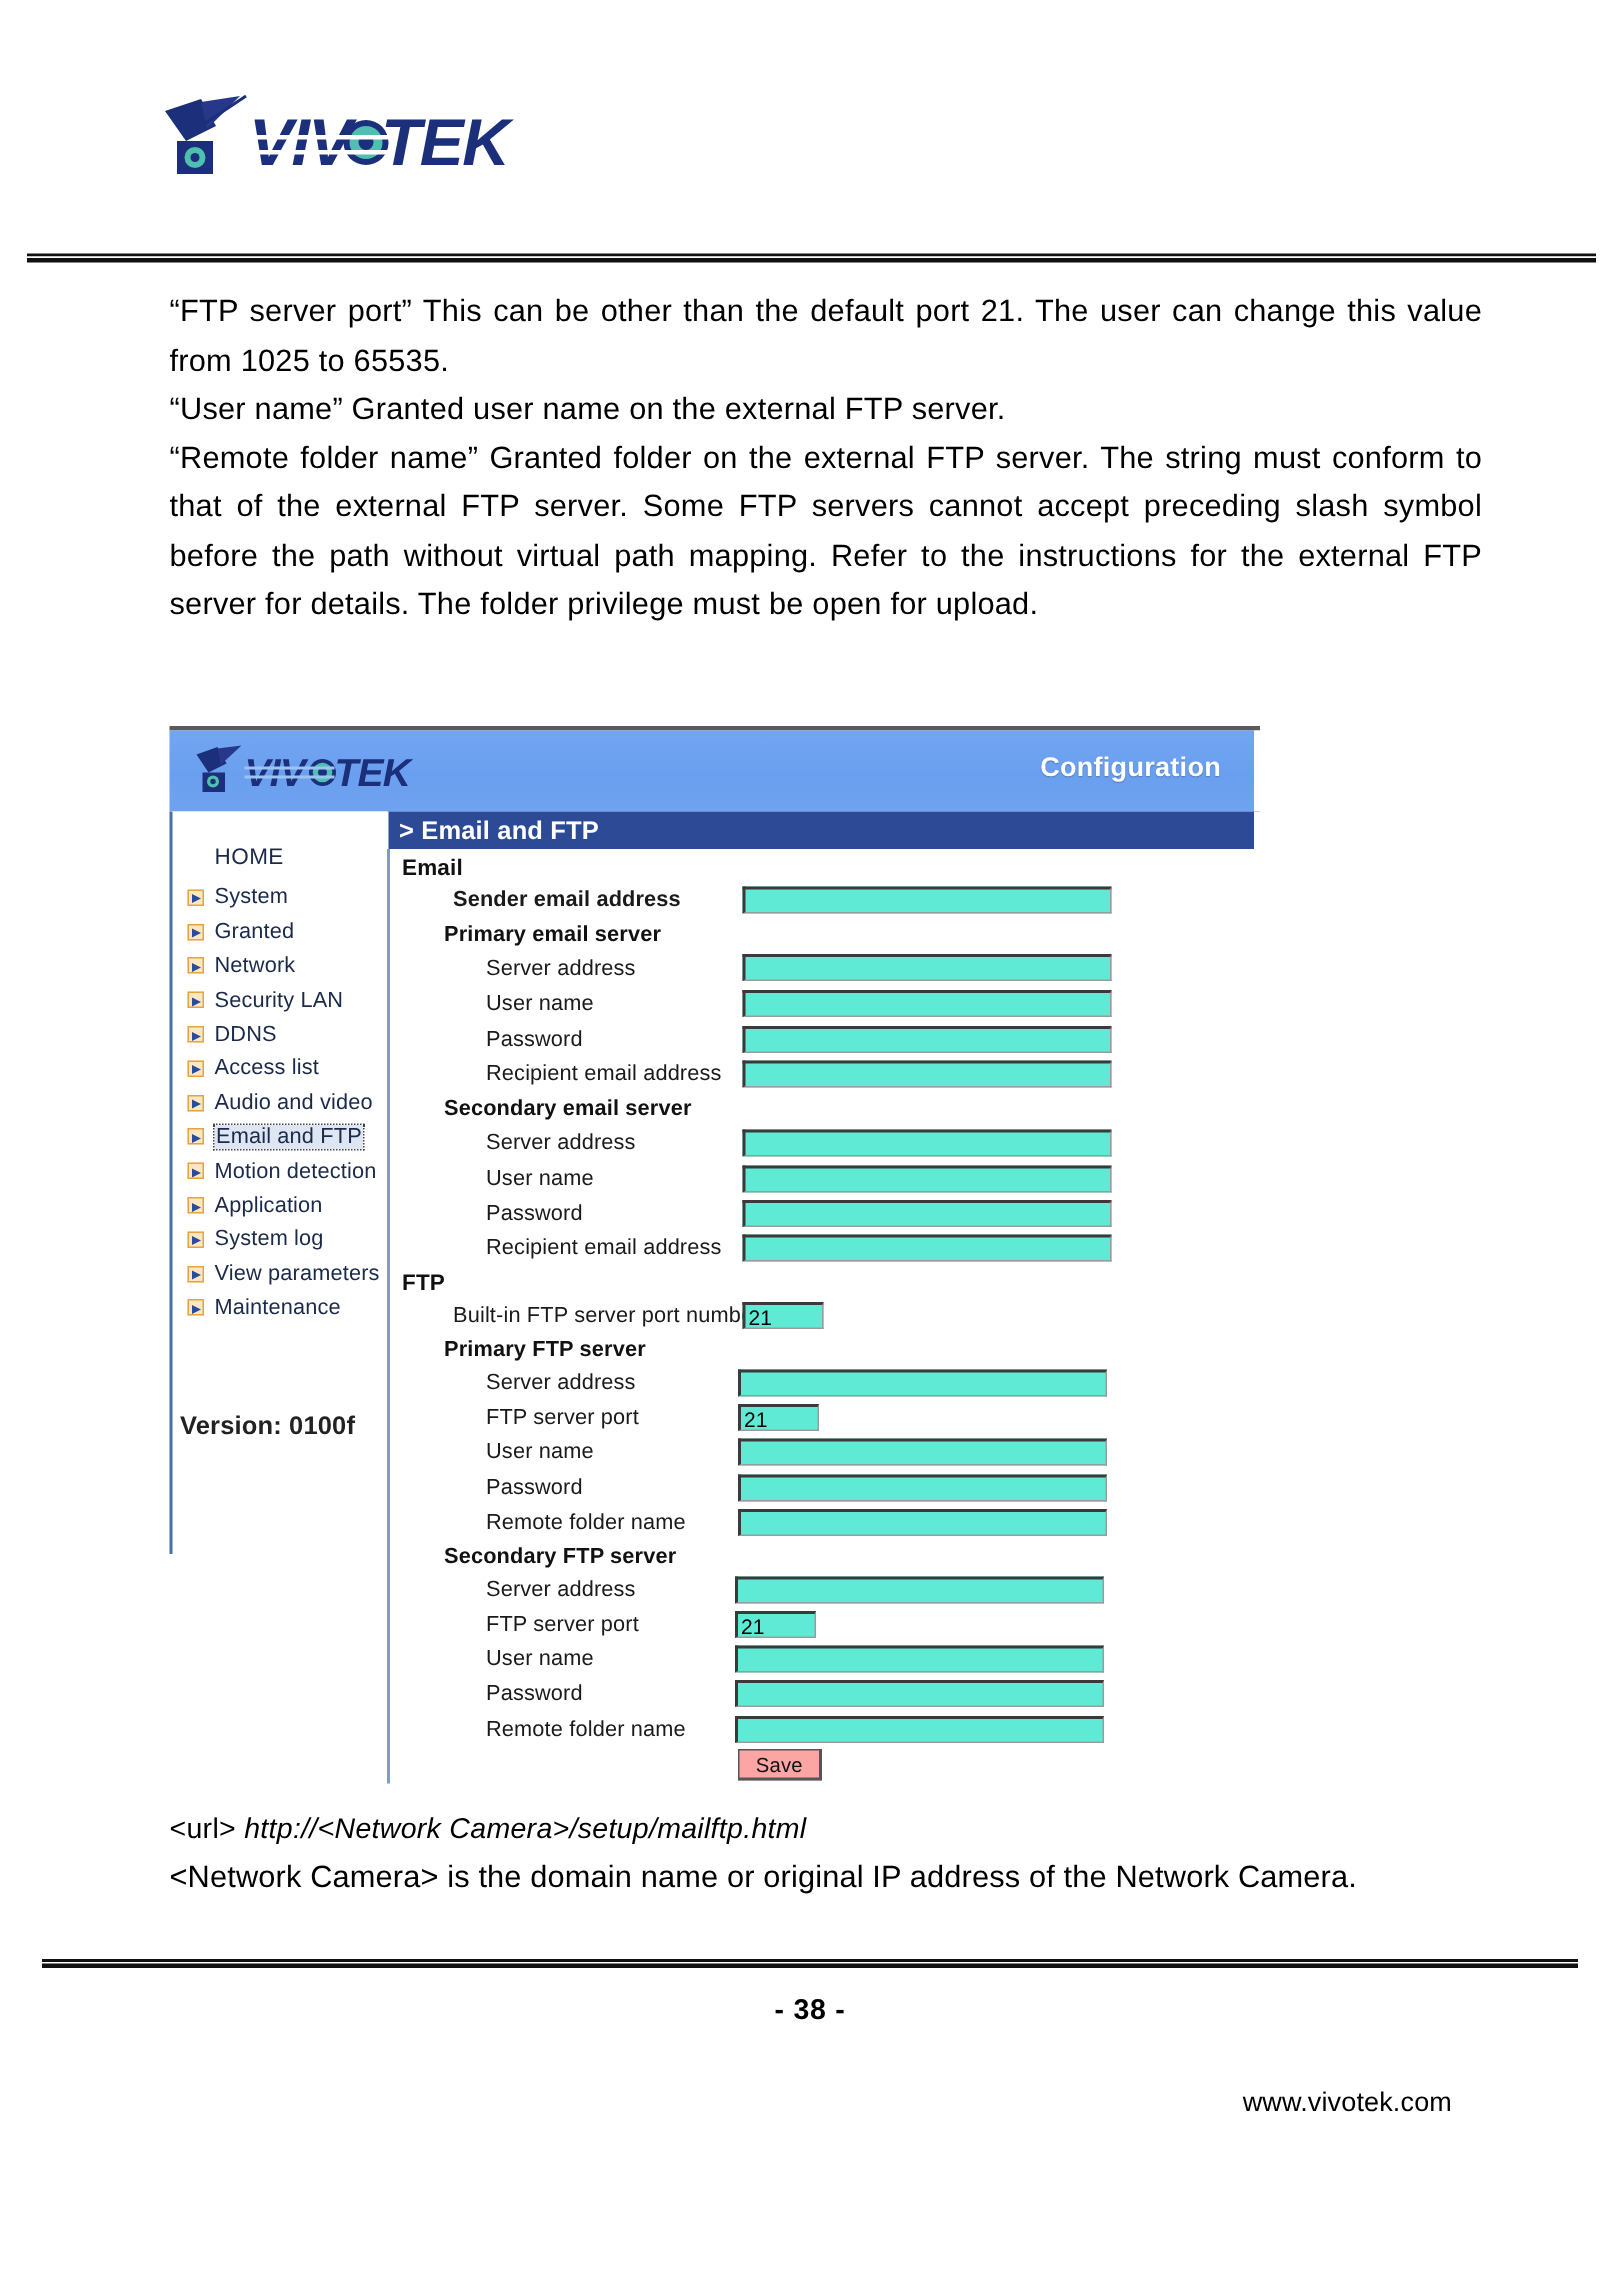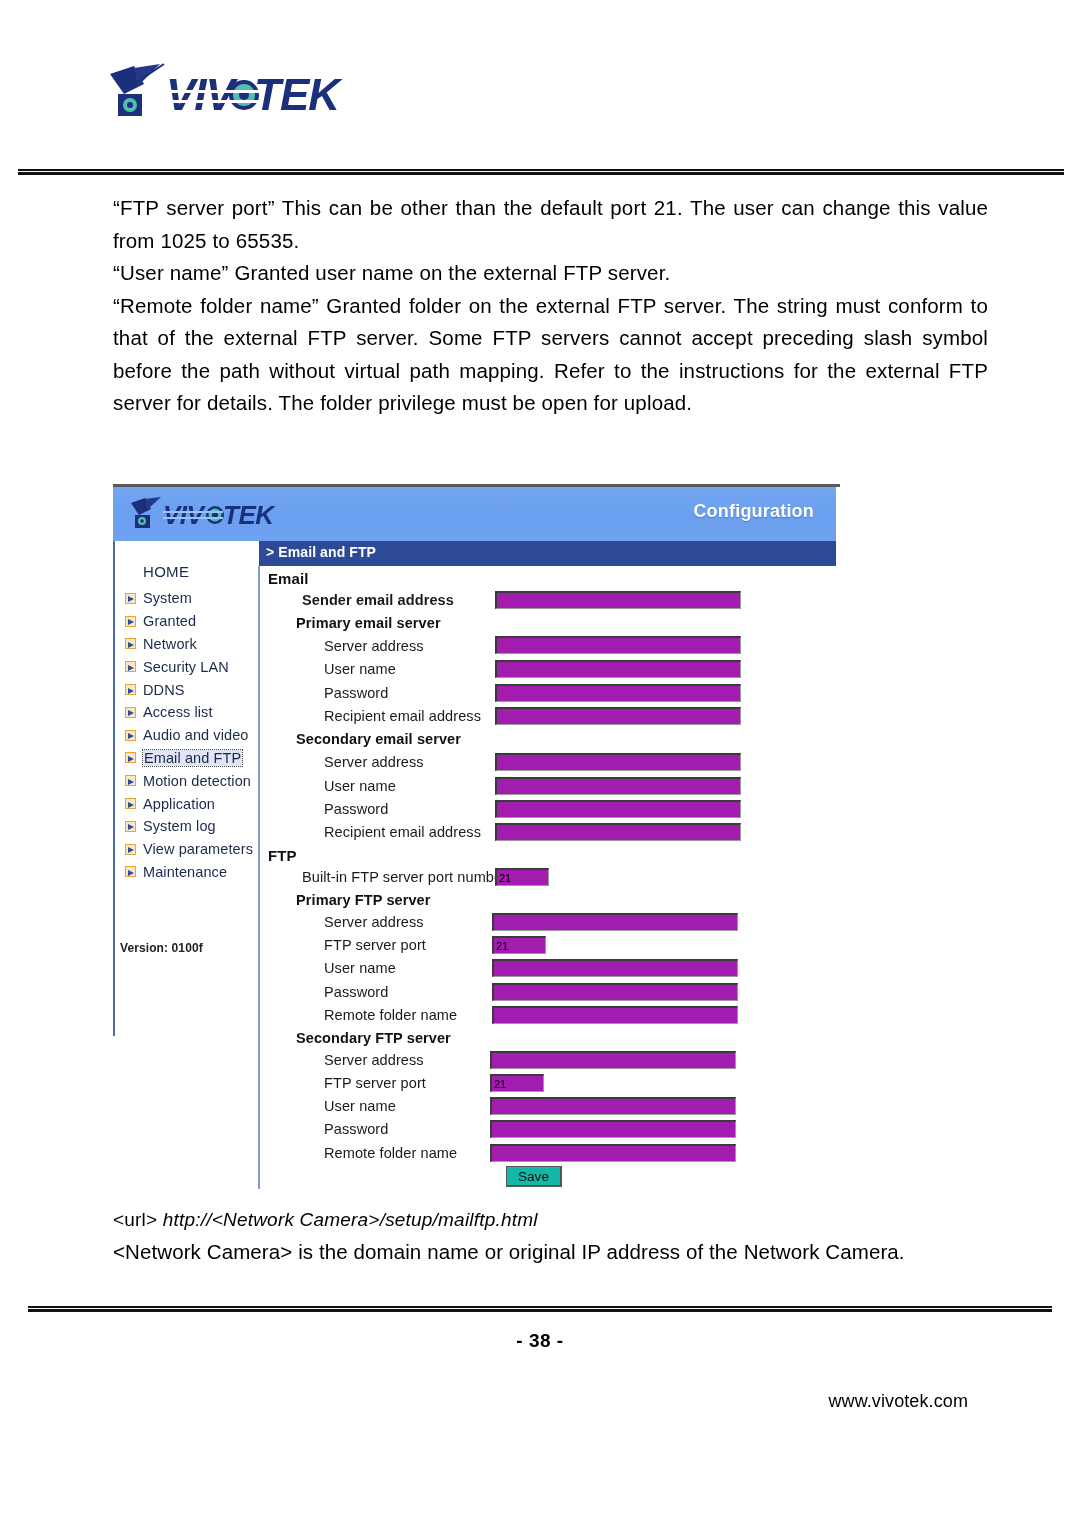--- a/index.html
+++ b/index.html
@@ -96,21 +96,21 @@
     position: absolute;
     left: 145px; top: 57px;
     width: 578px; height: 25px;
     background: #2c4a96;
     border-right: 4px solid #ffffff;
   }
   .crumb-text {
     position: absolute;
     left: 8px; top: 3px;
     color: #ffffff;
-    font-size: 14px;
+    font-size: 17px;
     font-weight: 700;
     letter-spacing: 0.1px;
   }
 
   
   .sidebar {
     position: absolute;
     left: 0; top: 57px;
     width: 144px; height: 495px;
     background: #ffffff;
@@ -161,21 +161,21 @@
     white-space: nowrap;
   }
   .side-item.active .side-label {
     outline: 1px dotted #444;
     background: #dde6f2;
     padding: 0 1px;
   }
   .side-version {
     position: absolute;
     left: 5px; top: 400px;
-    font-size: 12px;
+    font-size: 17px;
     color: #222;
     font-weight: 600;
     letter-spacing: 0.1px;
   }
 
   
   .content {
     position: absolute;
     left: 145px; top: 82px;
     width: 582px; height: 623px;
@@ -199,48 +199,47 @@
   .fld-label {
     position: absolute;
     font-size: 14.5px;
     color: #1a1a1a;
     letter-spacing: 0.1px;
     white-space: nowrap;
   }
   .inp {
     position: absolute;
     height: 18px;
-    background: #a21caf;
+    background: #5eead4;
     border: 1px solid #9b9b9b;
     border-top: 2px solid #3a3a3a;
     border-left: 2px solid #3a3a3a;
     box-sizing: border-box;
-    font-size: 11px;
+    font-size: 14px;
     font-family: "Liberation Sans", sans-serif;
     color: #000;
     padding: 0 2px;
     line-height: 15px;
   }
   .inp.wide { width: 246px; }
   .inp.narrow { width: 54px; }
   .save-btn {
     position: absolute;
     width: 56px; height: 21px;
-    background: #14b8a6;
+    background: #fca5a5;
     border: 1px solid #555;
     border-right-width: 2px;
     border-bottom-width: 2px;
     box-sizing: border-box;
     font-size: 13.5px;
     font-family: "Liberation Sans", sans-serif;
     color: #111;
     text-align: center;
     line-height: 18px;
     letter-spacing: 0.1px;
-    margin-left: 14px;
   }
 
   
   .url-line {
     position: absolute;
     left: 113px; top: 1209px;
     font-size: 19px;
     color: #000;
     letter-spacing: 0.2px;
   }

